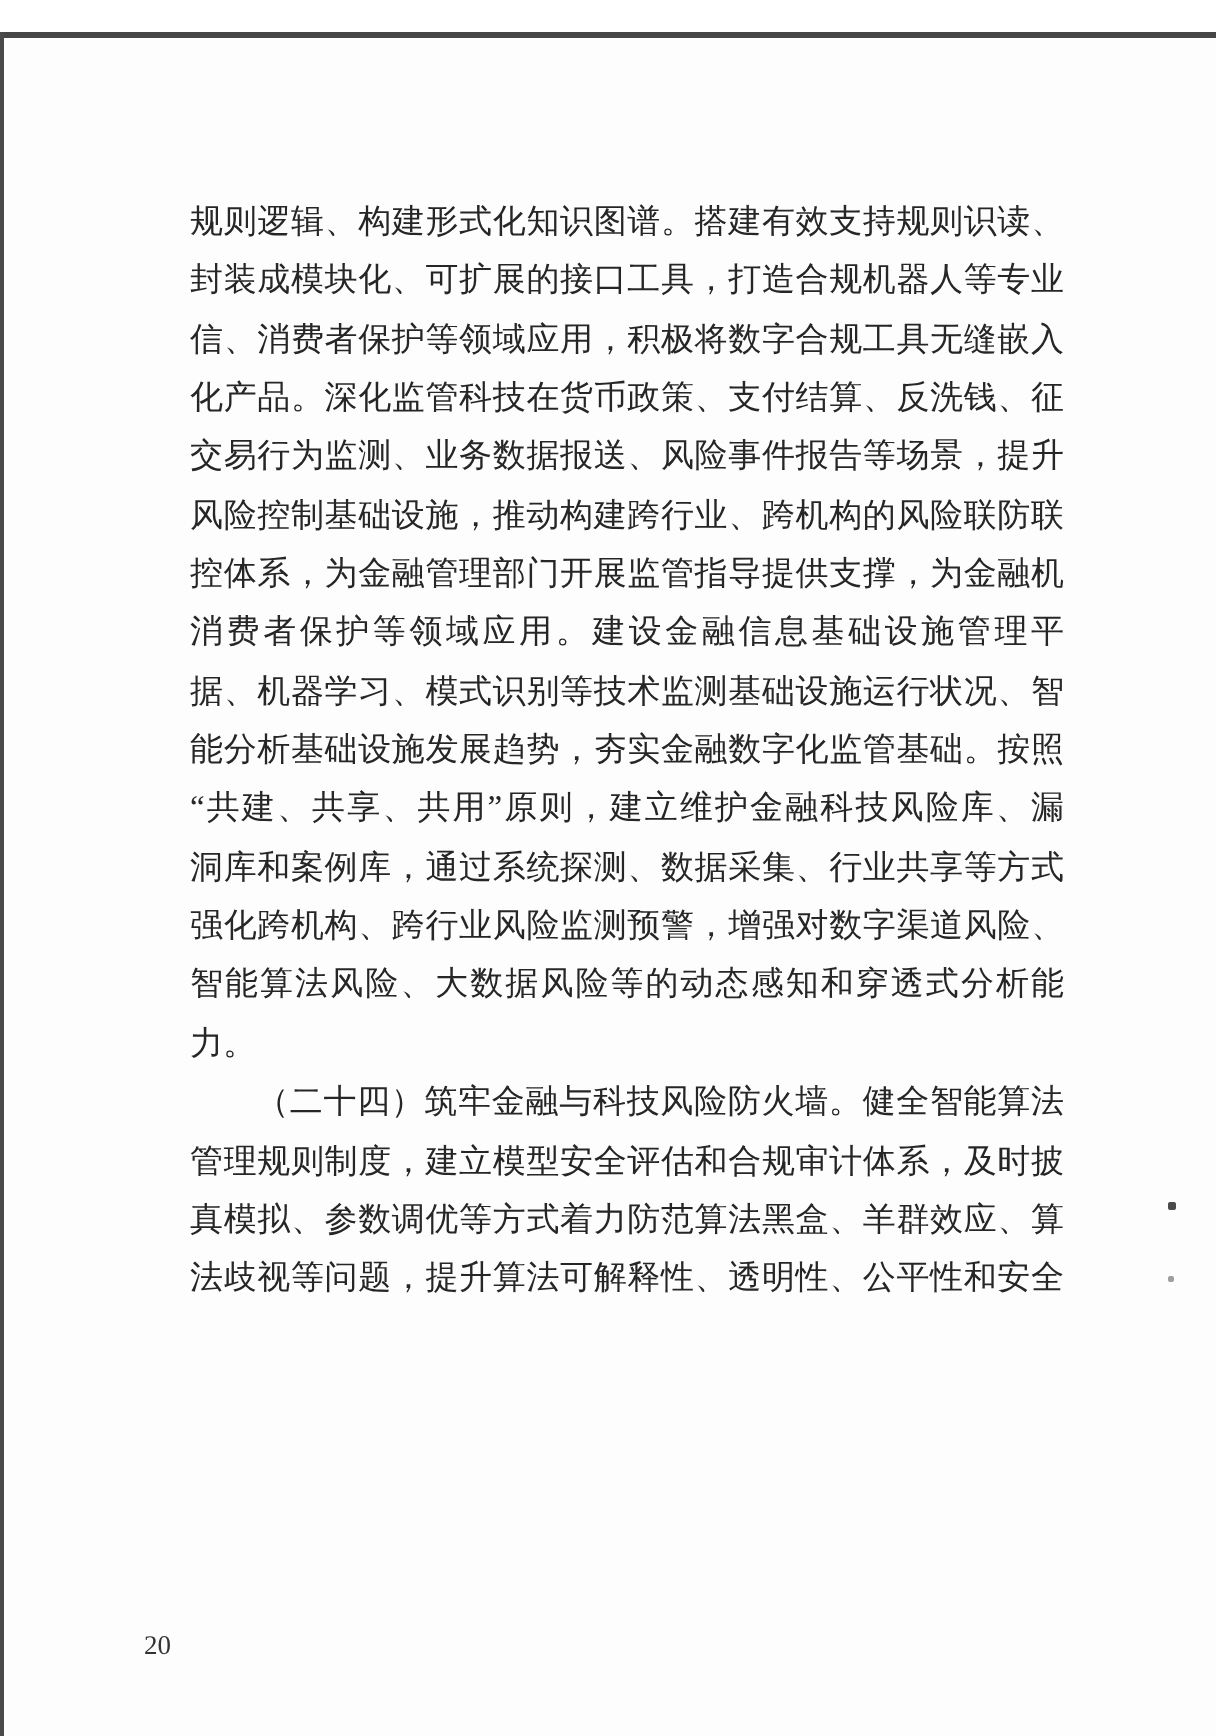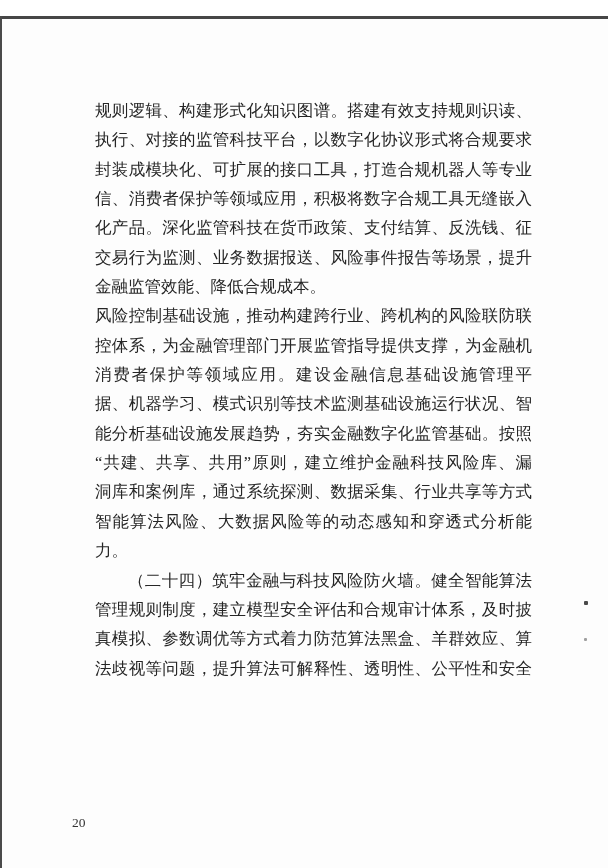--- a/index.html
+++ b/index.html
@@ -83,36 +83,35 @@
 
 <div id="canvas">
 
   <div class="edge-top"></div>
   <div class="edge-left"></div>
 
   <div class="text-block">
 
     <div class="para">
       <div class="line jl">规则逻辑、构建形式化知识图谱。搭建有效支持规则识读、</div>
-      <div class="line jl">执行、对接的监管科技平台，以数字化协议形式将合规要求</div>
       <div class="line jl">封装成模块化、可扩展的接口工具，打造合规机器人等专业</div>
       <div class="line jl">信、消费者保护等领域应用，积极将数字合规工具无缝嵌入</div>
       <div class="line jl">化产品。深化监管科技在货币政策、支付结算、反洗钱、征</div>
       <div class="line jl">交易行为监测、业务数据报送、风险事件报告等场景，提升</div>
-      <div class="line el">金融监管效能、降低合规成本。</div>
     </div>
 
     <div class="para">
       <div class="line jl">风险控制基础设施，推动构建跨行业、跨机构的风险联防联</div>
       <div class="line jl">控体系，为金融管理部门开展监管指导提供支撑，为金融机</div>
       <div class="line jl">消费者保护等领域应用。建设金融信息基础设施管理平</div>
       <div class="line jl">据、机器学习、模式识别等技术监测基础设施运行状况、智</div>
       <div class="line jl">能分析基础设施发展趋势，夯实金融数字化监管基础。按照</div>
       <div class="line jl">“共建、共享、共用”原则，建立维护金融科技风险库、漏</div>
       <div class="line jl">洞库和案例库，通过系统探测、数据采集、行业共享等方式</div>
+      <div class="line jl">强化跨机构、跨行业风险监测预警，增强对数字渠道风险、</div>
       <div class="line jl">智能算法风险、大数据风险等的动态感知和穿透式分析能</div>
       <div class="line el">力。</div>
     </div>
 
     <div class="para">
       <div class="line jl ind">（二十四）筑牢金融与科技风险防火墙。健全智能算法</div>
       <div class="line jl">管理规则制度，建立模型安全评估和合规审计体系，及时披</div>
       <div class="line jl">真模拟、参数调优等方式着力防范算法黑盒、羊群效应、算</div>
       <div class="line jl">法歧视等问题，提升算法可解释性、透明性、公平性和安全</div>
     </div>

